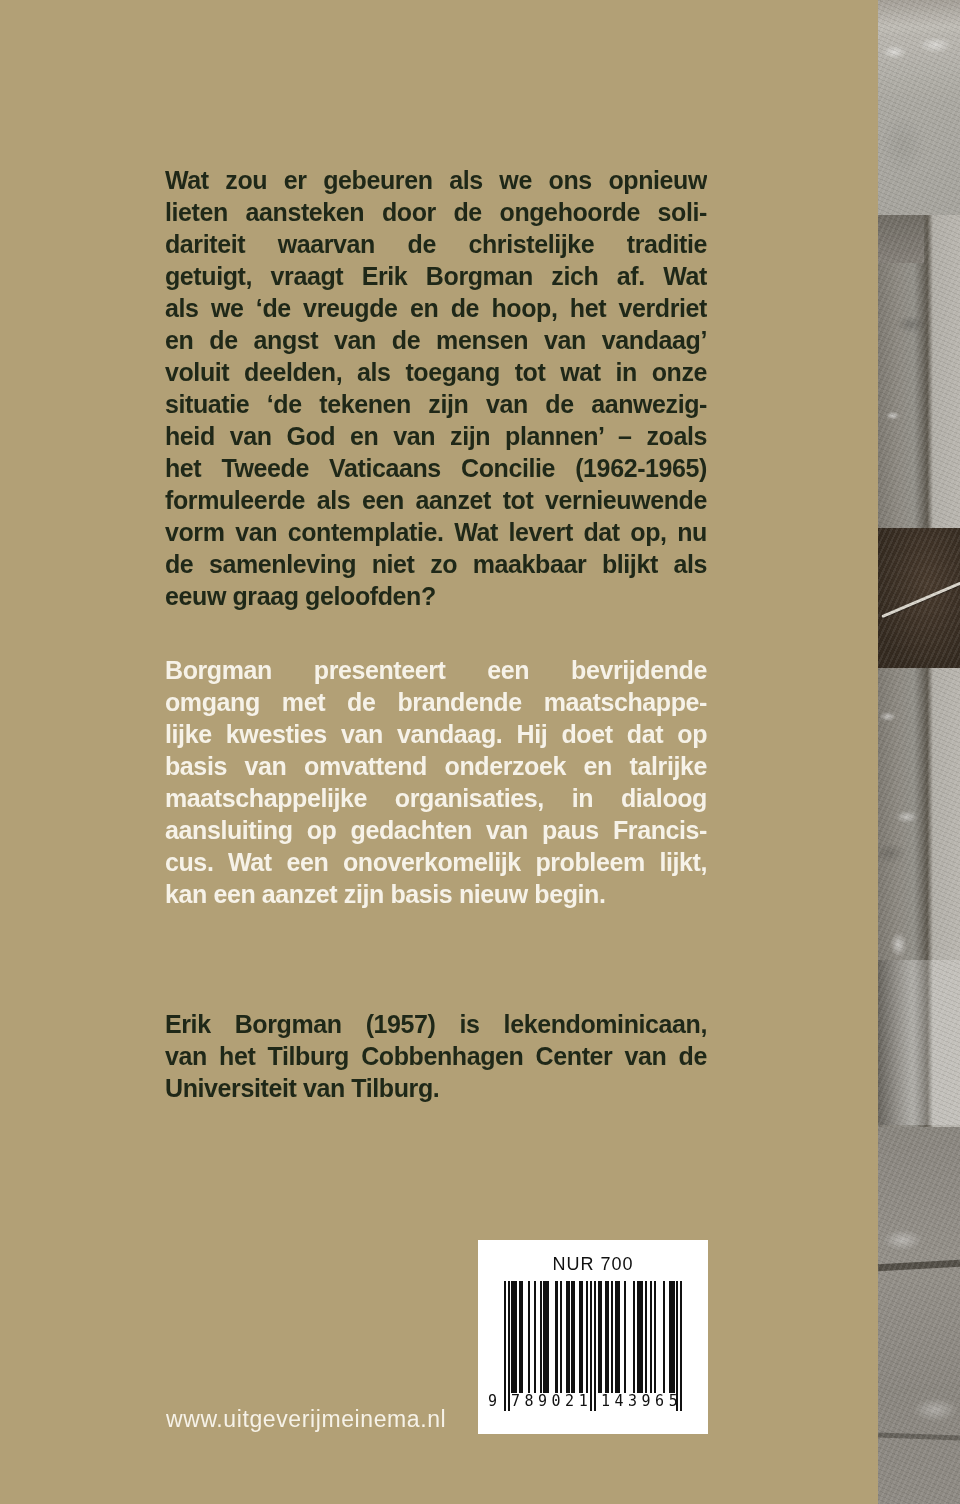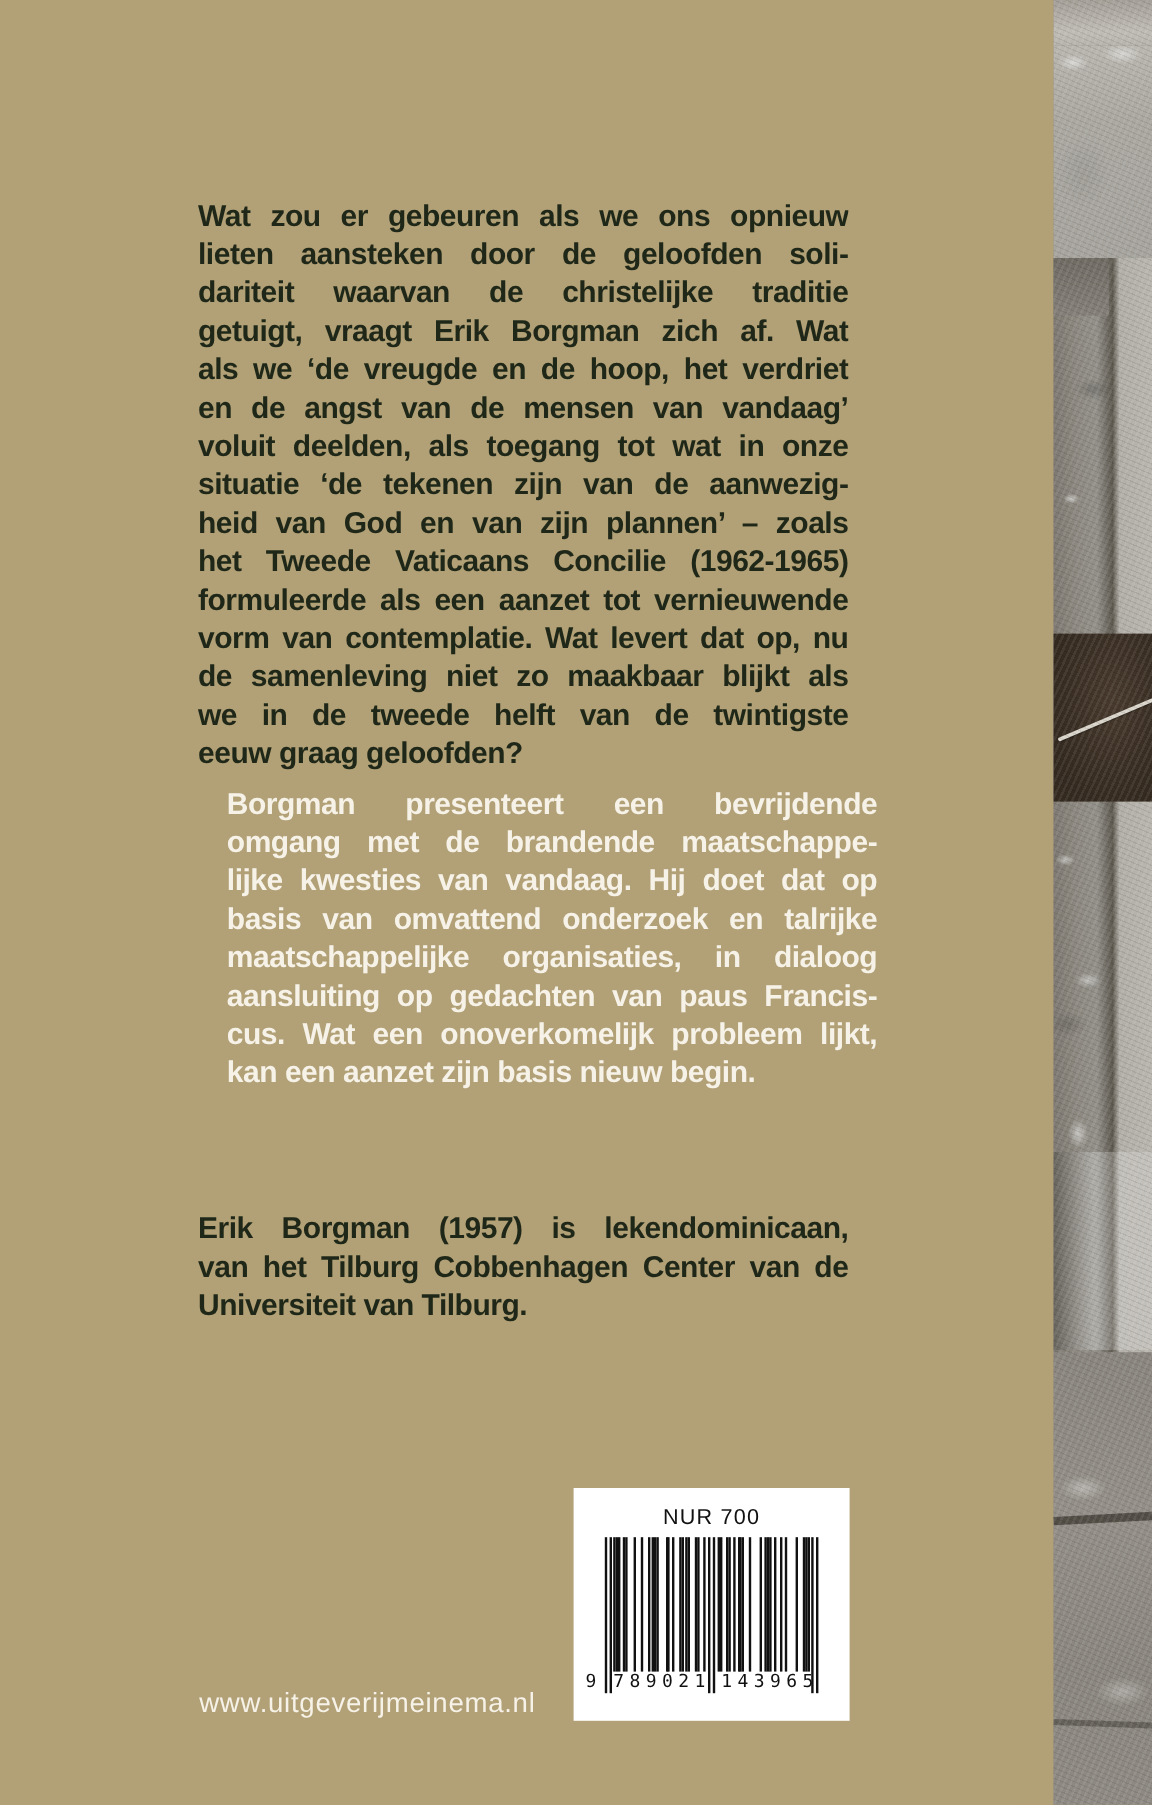--- a/index.html
+++ b/index.html
@@ -9,21 +9,21 @@
     font-family:"Liberation Sans",sans-serif;
   }
   .text-col{position:absolute;left:165px;width:542px;}
   .para{font-weight:bold;font-size:25px;line-height:32px;letter-spacing:-0.4px;}
   .para .line{text-align:justify;text-align-last:justify;max-height:32px;overflow:hidden;white-space:nowrap;}
   .para .line.last{text-align-last:left;}
   .dark{color:var(--text-dark,#1f2818);}
   .light{color:var(--text-light,#f6f2e8);}
 
   #blurb{top:132px;margin-top:32px;}
-  #summary{top:654px;margin-left:24px;}
+  #summary{top:654px;}
   #bio{top:1008px;}
 
   #website{
     position:absolute;left:166px;top:1404px;
     font-size:23px;line-height:30px;letter-spacing:0.6px;
     color:var(--text-light,#f6f2e8);font-weight:normal;
   }
 
   
   #barcode-panel{
@@ -81,33 +81,32 @@
   .wall-texture{top:0;height:1504px;
     background:
       repeating-linear-gradient(115deg,rgba(255,255,255,.07) 0 2px,transparent 2px 5px),
       repeating-linear-gradient(23deg,rgba(0,0,0,.08) 0 1px,transparent 1px 4px);}
 </style>
 </head>
 <body>
 
 <div id="blurb" class="text-col para dark">
     <div class="line">Wat zou er gebeuren als we ons opnieuw</div>
-    <div class="line">lieten aansteken door de geloofden soli-</div>
+    <div class="line">lieten aansteken door de ongehoorde soli-</div>
     <div class="line">dariteit waarvan de christelijke traditie</div>
     <div class="line">getuigt, vraagt Erik Borgman zich af. Wat</div>
     <div class="line">als we ‘de vreugde en de hoop, het verdriet</div>
     <div class="line">en de angst van de mensen van vandaag’</div>
     <div class="line">voluit deelden, als toegang tot wat in onze</div>
     <div class="line">situatie ‘de tekenen zijn van de aanwezig-</div>
     <div class="line">heid van God en van zijn plannen’ – zoals</div>
     <div class="line">het Tweede Vaticaans Concilie (1962-1965)</div>
     <div class="line">formuleerde als een aanzet tot vernieuwende</div>
     <div class="line">vorm van contemplatie. Wat levert dat op, nu</div>
     <div class="line">de samenleving niet zo maakbaar blijkt als</div>
-    <div class="line">we in de tweede helft van de twintigste</div>
     <div class="line last">eeuw graag geloofden?</div>
   </div>
 
 <div id="summary" class="text-col para light">
     <div class="line">Borgman presenteert een bevrijdende</div>
     <div class="line">omgang met de brandende maatschappe-</div>
     <div class="line">lijke kwesties van vandaag. Hij doet dat op</div>
     <div class="line">basis van omvattend onderzoek en talrijke</div>
     <div class="line">maatschappelijke organisaties, in dialoog</div>
     <div class="line">aansluiting op gedachten van paus Francis-</div>

